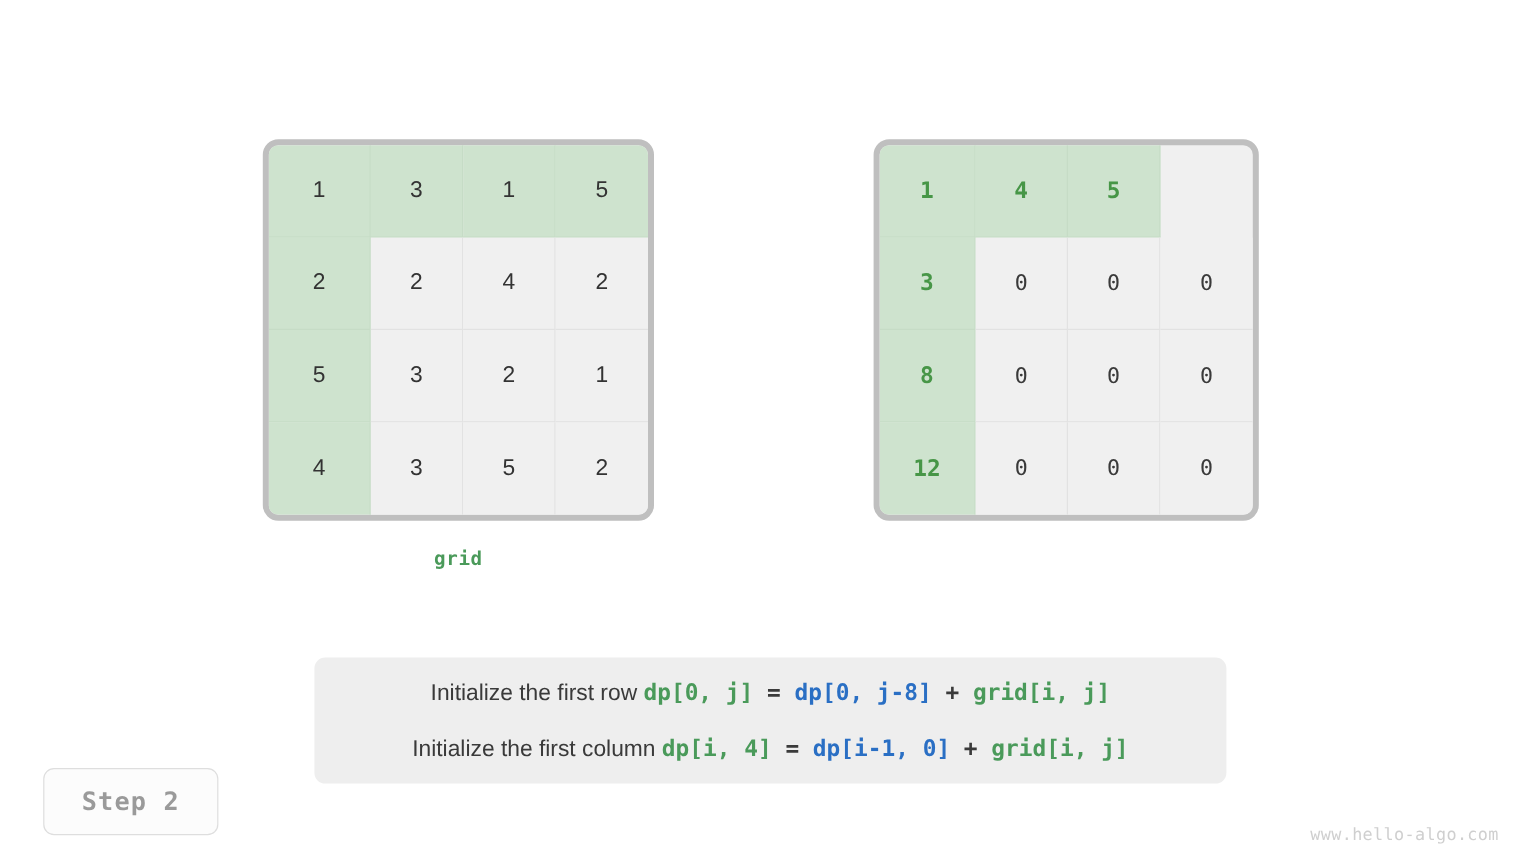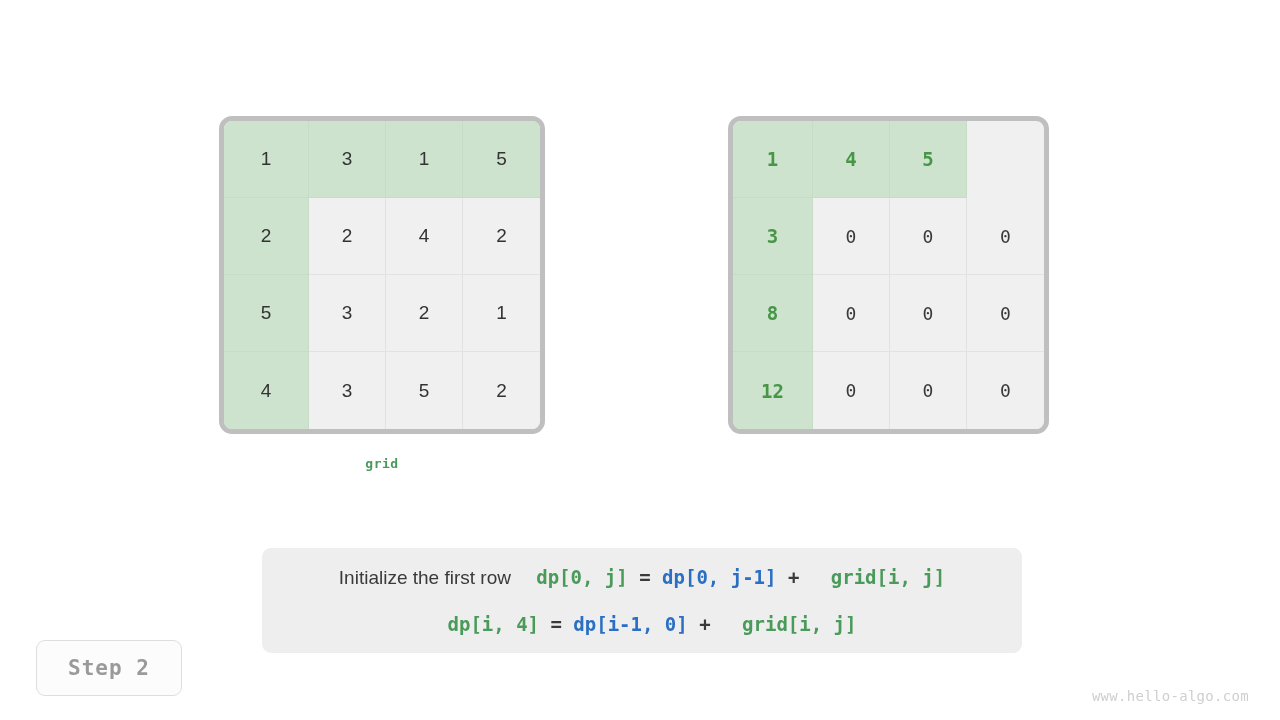--- a/index.html
+++ b/index.html
@@ -75,21 +75,21 @@
   #dp-matrix .cell.hl {
     font-weight: bold;
     color: #479647;
     font-size: 19px;
   }
 
   .matrix-label {
     margin-top: 22px;
     text-align: center;
     font-family: "DejaVu Sans Mono", monospace;
-    font-size: 13px;
+    font-size: 16px;
     font-weight: bold;
     color: #4a9a5a;
     letter-spacing: 0.5px;
   }
 
   
   #formula-panel {
     position: absolute;
     left: 262px;
     top: 548px;
@@ -112,21 +112,21 @@
   .prose {
     font-family: "Liberation Sans", sans-serif;
     font-size: 19px;
     color: #3a3a3a;
   }
   .code {
     font-family: "DejaVu Sans Mono", monospace;
     font-size: 19px;
     font-weight: bold;
   }
-  .code.green { color: #4a9a5a; margin-left: 20px; }
+  .code.green { color: #4a9a5a; }
   .code.blue  { color: #2a6fc4; }
   .code.dark  { color: #3a3a3a; }
 
   
   #step-badge {
     position: absolute;
     left: 36px;
     top: 640px;
     width: 144px;
     height: 54px;
@@ -225,26 +225,27 @@
 
   </div>
 </div>
 
 <div id="formula-panel">
 
   <div class="formula-line">
     <span class="prose">Initialize the first row </span>
     <span class="code green">dp[0, j]</span>
     <span class="code dark"> = </span>
-    <span class="code blue">dp[0, j-1]</span>
+    <span class="code blue">dp[0, j-8]</span>
     <span class="code dark"> + </span>
     <span class="code green">grid[i, j]</span>
   </div>
 
   <div class="formula-line">
+    <span class="prose">Initialize the first column </span>
     <span class="code green">dp[i, 4]</span>
     <span class="code dark"> = </span>
     <span class="code blue">dp[i-1, 0]</span>
     <span class="code dark"> + </span>
     <span class="code green">grid[i, j]</span>
   </div>
 
 </div>
 
 <div id="step-badge">Step 2</div>

